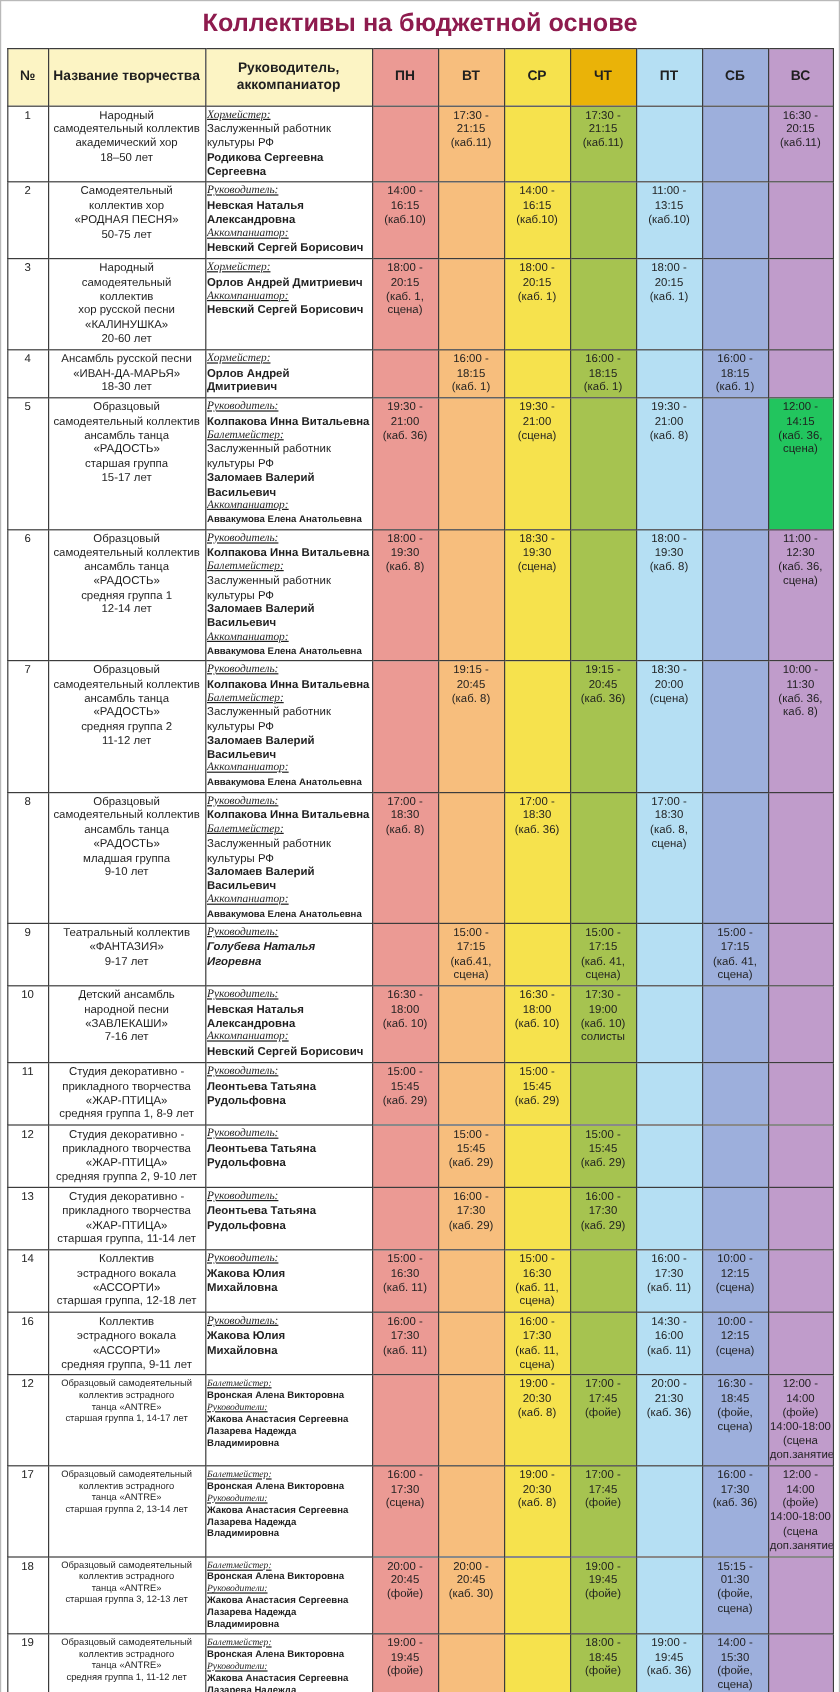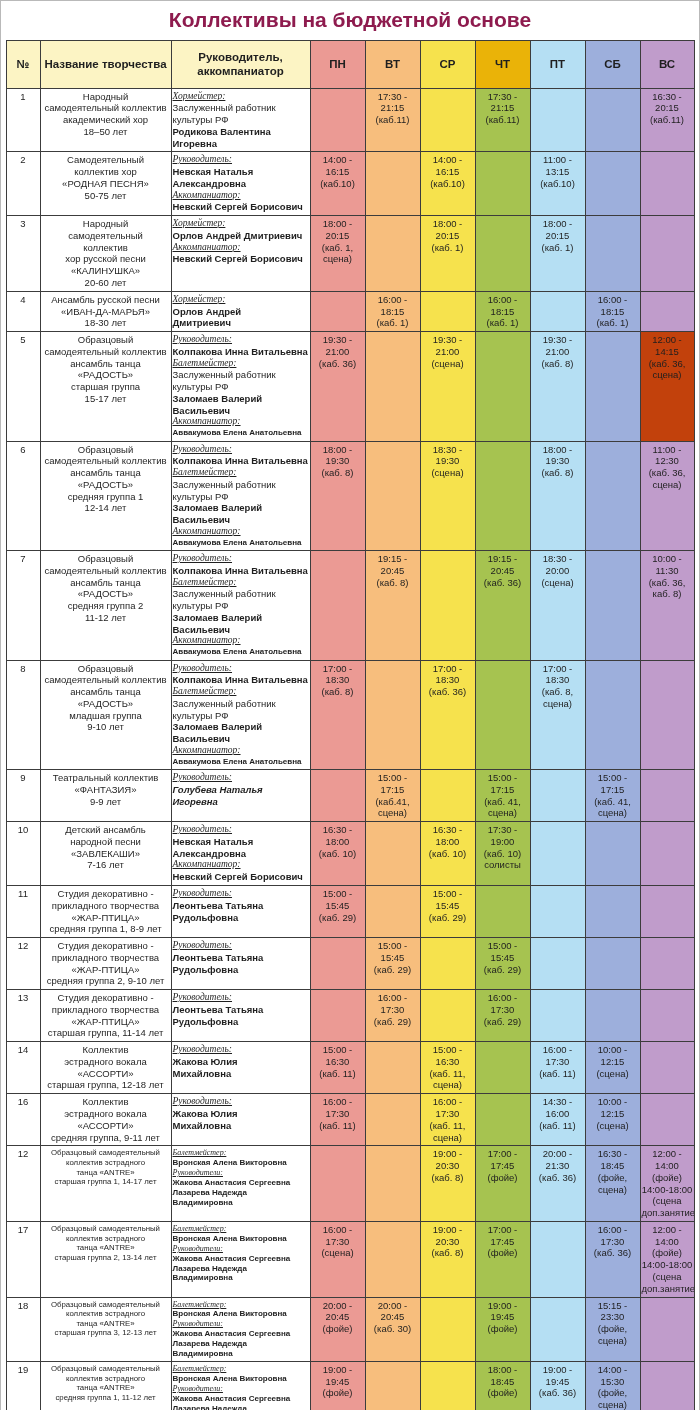--- a/index.html
+++ b/index.html
@@ -76,21 +76,21 @@
   <tbody>
       <tr>
         <td class="c-num">1</td>
         <td class="c-name">Народный
 самодеятельный коллектив
 академический хор
 18–50 лет</td>
         <td class="c-leader">
           <span class="leader-line role" style="white-space: pre-line;">Хормейстер:</span>
           <span class="leader-line plain" style="white-space: pre-line;">Заслуженный работник культуры РФ</span>
-          <span class="leader-line bold" style="white-space: pre-line;">Родикова Валентина Игоревна</span>
+          <span class="leader-line bold" style="white-space: pre-line;">Родикова Сергеевна Сергеевна</span>
         </td>
         <td class="c-day" style="background: rgb(235, 154, 148);"></td>
         <td class="c-day" style="background: rgb(247, 190, 125);">17:30 -
 21:15
 (каб.11)</td>
         <td class="c-day" style="background: rgb(246, 226, 77);"></td>
         <td class="c-day" style="background: rgb(166, 195, 80);">17:30 -
 21:15
 (каб.11)</td>
         <td class="c-day" style="background: rgb(181, 223, 243);"></td>
@@ -200,21 +200,21 @@
 (каб. 36)</td>
         <td class="c-day" style="background: rgb(247, 190, 125);"></td>
         <td class="c-day" style="background: rgb(246, 226, 77);">19:30 -
 21:00
 (сцена)</td>
         <td class="c-day" style="background: rgb(166, 195, 80);"></td>
         <td class="c-day" style="background: rgb(181, 223, 243);">19:30 -
 21:00
 (каб. 8)</td>
         <td class="c-day" style="background: rgb(157, 175, 220);"></td>
-        <td class="c-day" style="background: #c2410c; margin-left: 20px;">12:00 -
+        <td class="c-day" style="background: #22c55e; margin-left: 20px;">12:00 -
 14:15
 (каб. 36,
 сцена)</td>
       </tr>
       <tr>
         <td class="c-num">6</td>
         <td class="c-name">Образцовый
 самодеятельный коллектив
 ансамбль танца
 «РАДОСТЬ»
@@ -309,21 +309,21 @@
 18:30
 (каб. 8,
 сцена)</td>
         <td class="c-day" style="background: rgb(157, 175, 220);"></td>
         <td class="c-day" style="background: rgb(192, 156, 203);"></td>
       </tr>
       <tr>
         <td class="c-num">9</td>
         <td class="c-name">Театральный коллектив
 «ФАНТАЗИЯ»
-9-9 лет</td>
+9-17 лет</td>
         <td class="c-leader">
           <span class="leader-line role" style="white-space: pre-line;">Руководитель:</span>
           <span class="leader-line bold" style="white-space: pre-line; font-style: italic;">Голубева Наталья Игоревна</span>
         </td>
         <td class="c-day" style="background: rgb(235, 154, 148);"></td>
         <td class="c-day day-sm" style="background: rgb(247, 190, 125);">15:00 -
 17:15
 (каб.41,
 сцена)</td>
         <td class="c-day" style="background: rgb(246, 226, 77);"></td>
@@ -576,21 +576,21 @@
 (фойе)</td>
         <td class="c-day" style="background: rgb(247, 190, 125);">20:00 -
 20:45
 (каб. 30)</td>
         <td class="c-day" style="background: rgb(246, 226, 77);"></td>
         <td class="c-day" style="background: rgb(166, 195, 80);">19:00 -
 19:45
 (фойе)</td>
         <td class="c-day" style="background: rgb(181, 223, 243);"></td>
         <td class="c-day" style="background: rgb(157, 175, 220);">15:15 -
-23:30
+01:30
 (фойе,
 сцена)</td>
         <td class="c-day" style="background: rgb(192, 156, 203);"></td>
       </tr>
       <tr class="small">
         <td class="c-num">19</td>
         <td class="c-name">Образцовый самодеятельный
 коллектив эстрадного
 танца «ANTRE»
 средняя группа 1, 11-12 лет</td>

